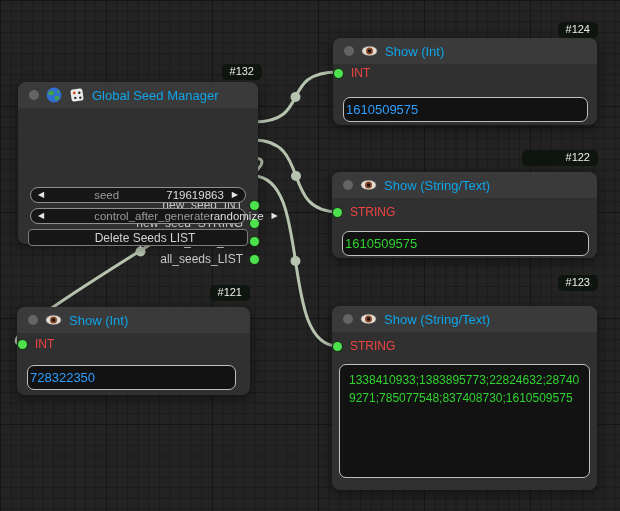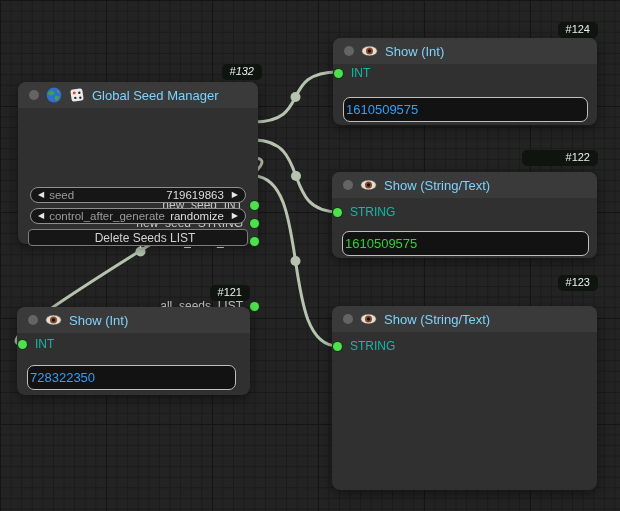--- a/index.html
+++ b/index.html
@@ -15,26 +15,26 @@
     background-size:106px 106px,106px 106px,10.6px 10.6px,10.6px 10.6px;
   }
   #wires{position:absolute;left:0;top:0;z-index:1;}
   .node{
     position:absolute;z-index:2;background:#303030;border-radius:8px;
     box-shadow:0 3px 12px rgba(0,0,0,.5);
   }
   .titlebar{
     height:26px;background:#3a3a3a;border-radius:8px 8px 0 0;
     display:flex;align-items:center;gap:7px;padding-left:11px;
-    font-size:13px;color:#7dd3fc;
+    font-size:13px;color:#0ea5e9;
   }
   .collapse-dot{width:10px;height:10px;border-radius:50%;background:#646464;flex:0 0 auto;}
   .title-ic{display:flex;align-items:center;flex:0 0 auto;}
   .slot-row{position:absolute;left:1px;display:flex;align-items:center;gap:8px;
-    font-size:12px;color:#14b8a6;justify-content:flex-end;}
+    font-size:12px;color:#ef4444;justify-content:flex-end;}
   .slot-dot{width:9px;height:9px;border-radius:50%;background:#4ee14e;
     box-shadow:0 0 0 1px #173317;flex:0 0 auto;}
   .out-row{position:absolute;right:0;height:18px;display:flex;align-items:center;
     justify-content:flex-end;gap:7px;font-size:12px;color:#c6c6c6;width:100%;}
   .out-row .slot-dot{margin-right:-1px;}
   .field{
     position:absolute;background:#121212;border:1px solid #bfbfbf;border-radius:7px;
     display:flex;align-items:center;padding-left:2px;font-size:13px;overflow:hidden;
     white-space:nowrap;
   }
@@ -50,21 +50,21 @@
     padding:1px 8px 2px 8px;border-radius:5px;line-height:13px;
   }
   .w-pill{
     position:absolute;left:12px;width:216px;height:16px;border-radius:9px;
     background:#161616;border:1px solid #8f8f8f;display:flex;align-items:center;
     font-size:11.5px;color:#dedede;
   }
   .w-pill .arrow{font-size:8px;color:#e6e6e6;line-height:1;}
   .w-pill .arrow.l{margin:0 5px 0 7px;}
   .w-pill .arrow.r{margin:0 7px 0 8px;}
-  .w-pill .wlabel{color:#9b9b9b;}
+  .w-pill .wlabel{color:#9b9b9b;margin-left:45px;}
   .w-pill .spacer{flex:1;}
   .w-btn{
     position:absolute;left:10px;width:220px;height:17px;border-radius:4px;
     background:#161616;border:1px solid #7c7c7c;display:flex;align-items:center;
     justify-content:center;font-size:12px;color:#d2d2d2;
   }
 </style>
 </head>
 <body>
 
@@ -78,21 +78,21 @@
       <path d="M 253,176 C 313,176 278,346 338,346" stroke="#b6c4af"></path>
     </g>
     <g>
       <circle cx="295.5" cy="97" r="5" fill="#b6c4af"></circle>
       <circle cx="296" cy="176" r="5" fill="#b6c4af"></circle>
       <circle cx="140.5" cy="251.5" r="5" fill="#b6c4af"></circle>
       <circle cx="295.5" cy="261" r="5" fill="#b6c4af"></circle>
     </g>
   </svg>
 
-  <div class="badge" style="top:64px;right:358px;font-style:italic;">#132</div>
+  <div class="badge" style="top:64px;right:358px;">#132</div>
   <div class="badge" style="top:22px;right:22px;margin-left:45px;">#124</div>
   <div class="badge" style="top:150px;right:22px;padding-left:44px;">#122</div>
   <div class="badge" style="top:285px;right:370px;">#121</div>
   <div class="badge" style="top:275px;right:22px;">#123</div>
 
   <div class="node" style="left:18px;top:82px;width:240px;height:162px;">
     <div class="titlebar">
       <span class="collapse-dot"></span>
       <span class="title-ic">
         <svg width="16" height="16" viewBox="0 0 16 16">
@@ -121,21 +121,21 @@
       <span class="slot-dot"></span>
     </div>
     <div class="out-row" style="top:132px;">
       <span>new_seed_STRING</span>
       <span class="slot-dot"></span>
     </div>
     <div class="out-row" style="top:150px;">
       <span>previous_seed_INT</span>
       <span class="slot-dot"></span>
     </div>
-    <div class="out-row" style="top:168px;margin-top:47px;">
+    <div class="out-row" style="top:168px;">
       <span>all_seeds_LIST</span>
       <span class="slot-dot"></span>
     </div>
 
     <div class="w-pill" style="top:105px;">
       <span class="arrow l">◀</span>
       <span class="wlabel">seed</span>
       <span class="spacer"></span>
       <span>719619863</span>
       <span class="arrow r">▶</span>
@@ -216,15 +216,16 @@
           <circle cx="12" cy="8" r="5" fill="#8a4a28"></circle>
           <circle cx="12" cy="8" r="2.4" fill="#141414"></circle>
         </svg>
       </span>
       <span>Show (String/Text)</span>
     </div>
     <div class="slot-row" style="top:33px;">
       <span class="slot-dot"></span>
       <span>STRING</span>
     </div>
+    <div class="textbox" style="left:7px;top:58px;width:251px;height:114px;">1338410933;1383895773;22824632;287409271;785077548;837408730;1610509575</div>
   </div>
 
 </div>
 
 </body></html>

